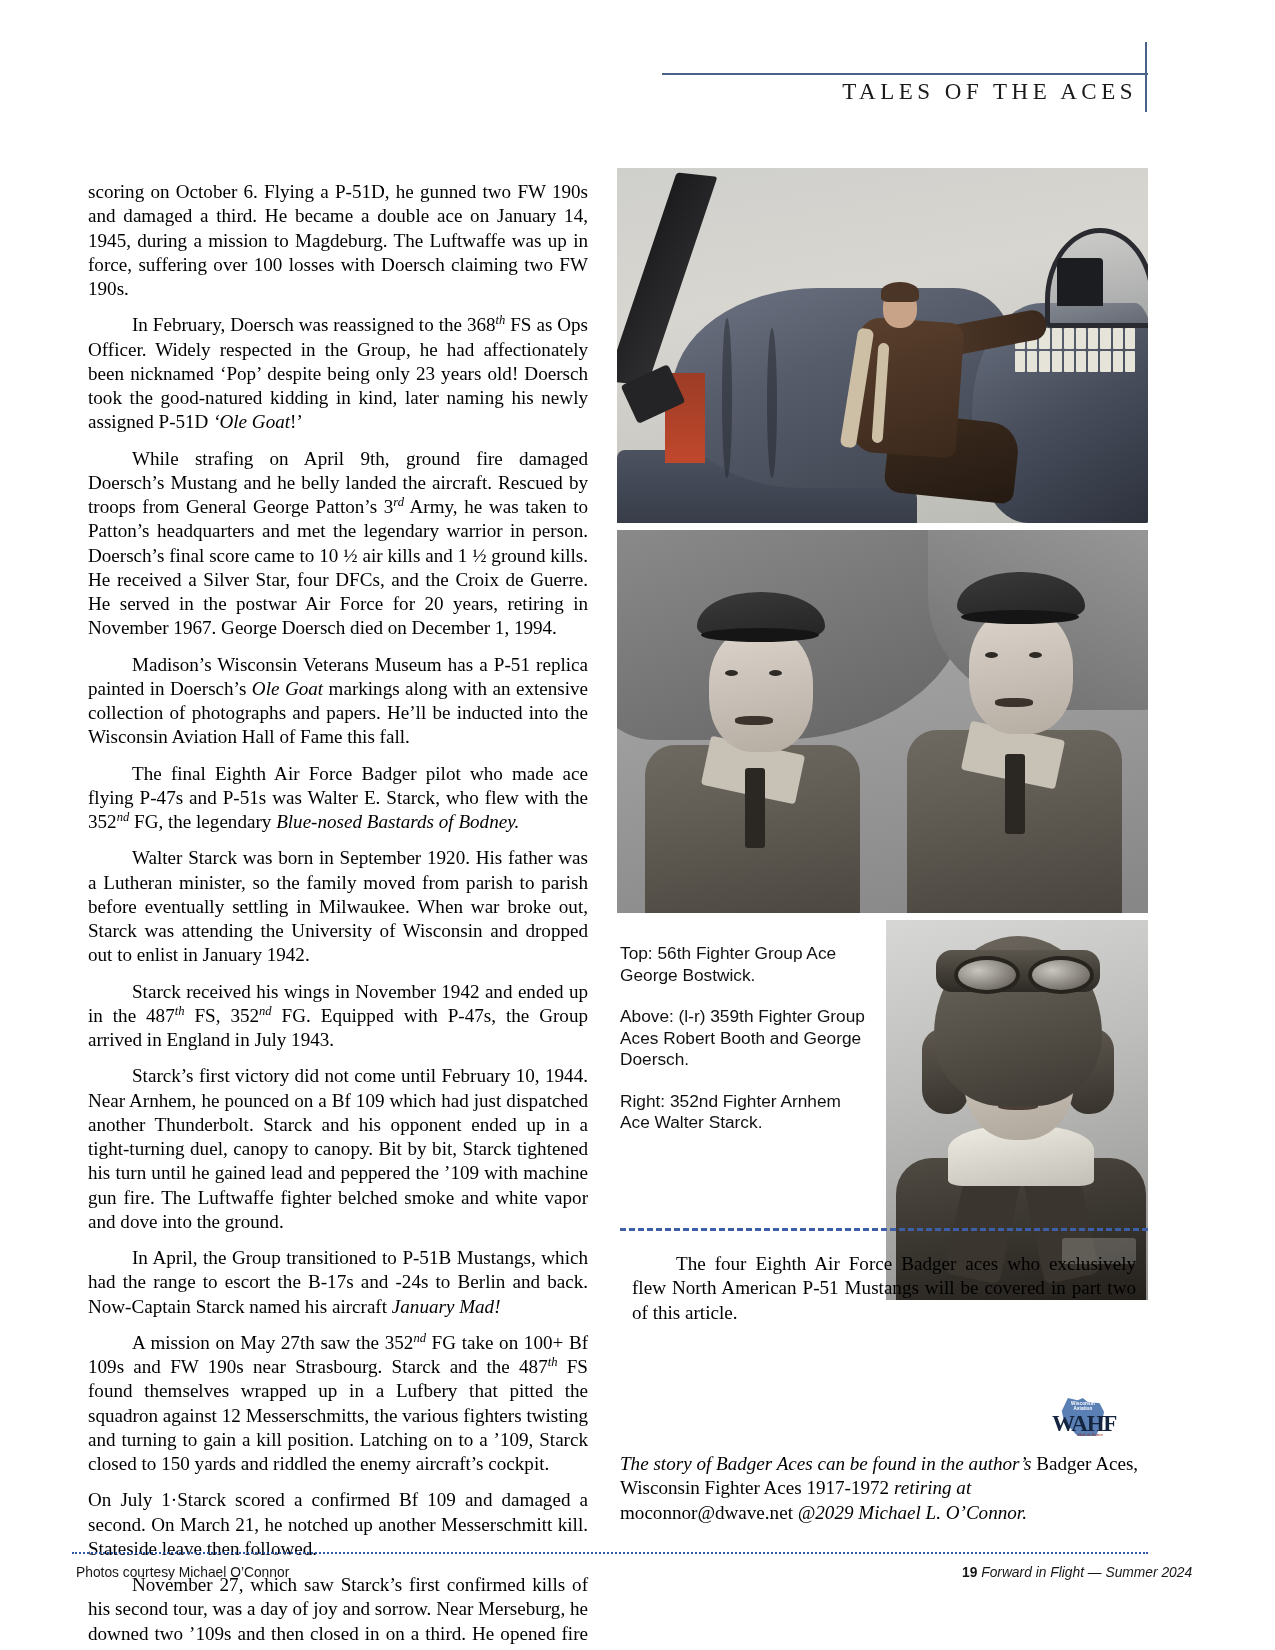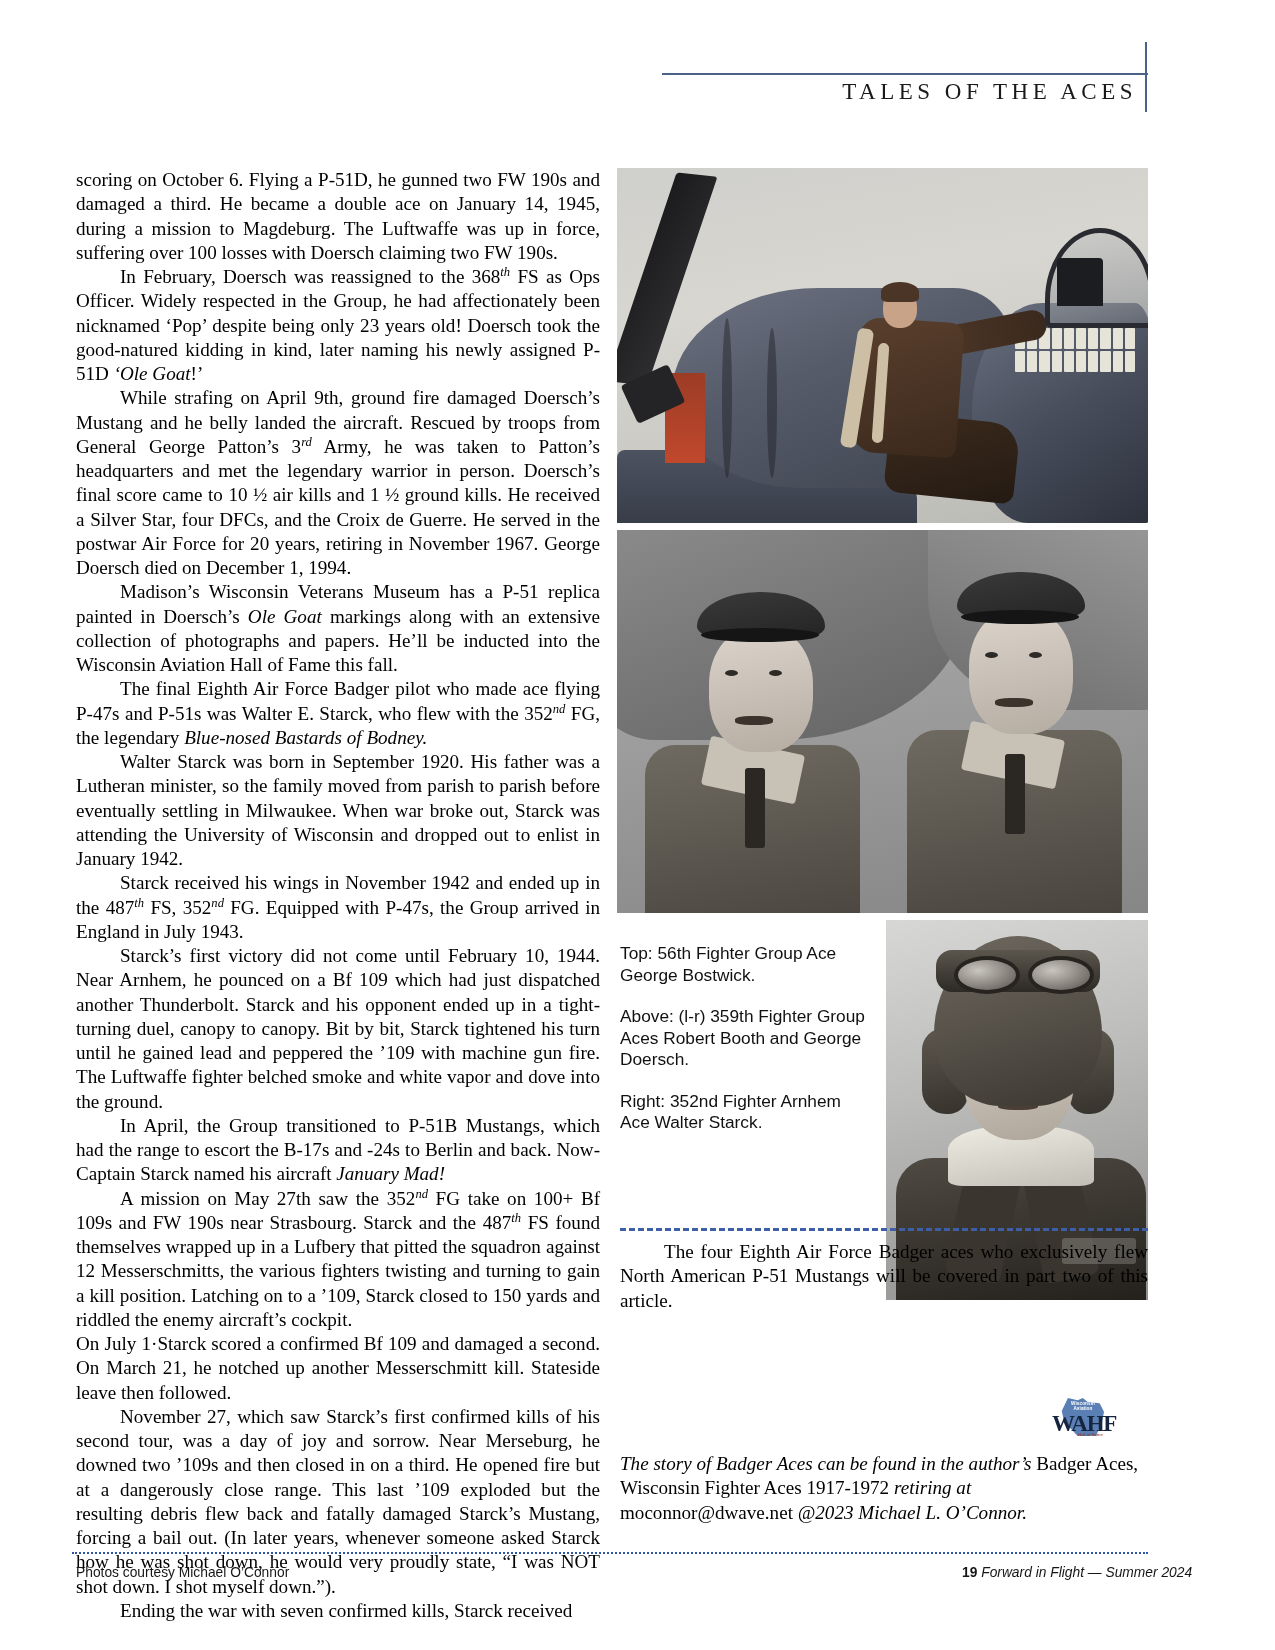--- a/index.html
+++ b/index.html
@@ -63,21 +63,21 @@
   .col-right-top {
     position: absolute;
     left: 620px;
     top: 1240px;
     width: 528px;
     font-size: 19.1px;
     line-height: 24.25px;
     text-align: justify;
   }
   .col-left p, .col-right-top p {
-    margin: 0;
+    margin: 12px;
     text-indent: 44px;
   }
   .col-left p.noind, .col-right-top p.noind {
     text-indent: 0;
   }
   sup { font-size: 0.66em; vertical-align: super; line-height: 0; font-style: italic; }
   i, em { }
 
   
   .photo {
@@ -500,21 +500,21 @@
 
   <div class="wahf">
     <div class="wahf-state"></div>
     <div class="wahf-top">Wisconsin Aviation</div>
     <div class="wahf-main">WAHF</div>
     <div class="wahf-sub">Hall of Fame</div>
   </div>
 
   <div class="author-note">
     <i>The story of Badger Aces can be found in the author’s</i><span> Badger Aces, Wisconsin Fighter Aces 1917-1972 </span><i>retiring at</i><br>
-    <span>moconnor@dwave.net </span><i>@2023 Michael L. O’Connor.</i>
+    <span>moconnor@dwave.net </span><i>@2029 Michael L. O’Connor.</i>
   </div>
 
   <div class="footer-rule"></div>
   <div class="footer-left">Photos courtesy Michael O’Connor</div>
   <div class="footer-right">
     <b>19</b>
     <i>Forward in Flight — Summer 2024</i>
   </div>
 
 </div>

